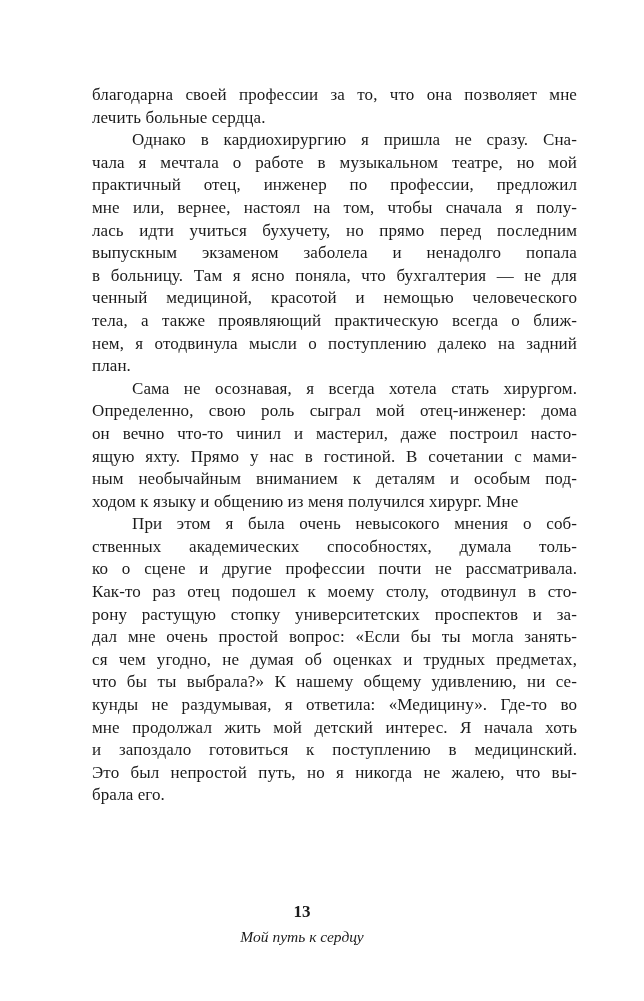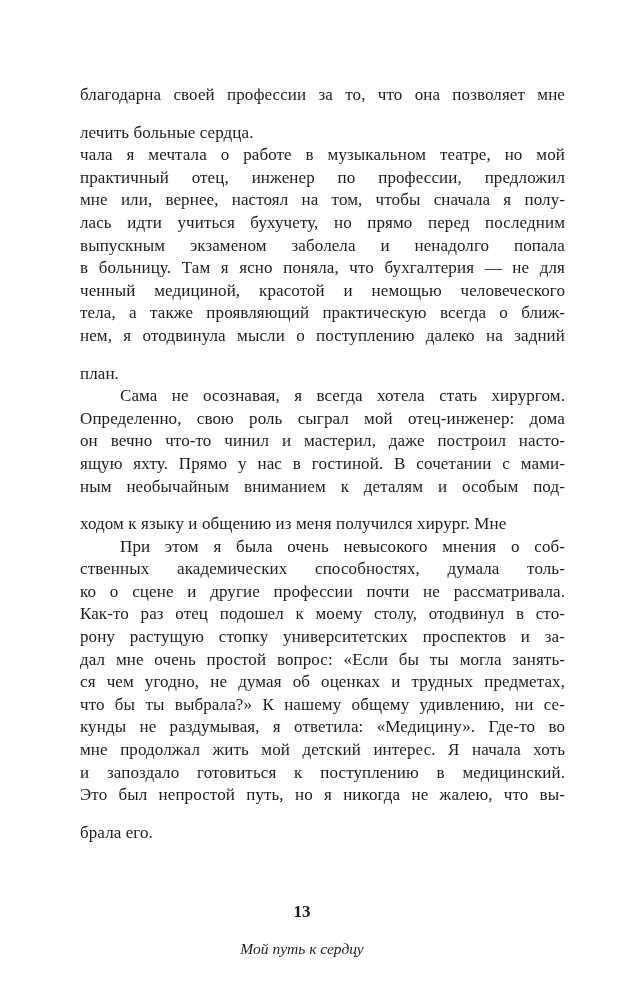--- a/index.html
+++ b/index.html
@@ -14,74 +14,74 @@
     color: var(--text-color, #1b1b1b);
     overflow: hidden;
   }
   .page {
     position: relative;
     width: 644px;
     height: 1001px;
   }
   .text-block {
     position: absolute;
-    left: 80px;
+    left: 92px;
     top: 84px;
     width: 485px;
     font-size: 17px;
     line-height: 22.6px;
     letter-spacing: 0.1px;
   }
   .paragraph {
     margin: 0;
   }
   .line {
     text-align: justify;
     text-align-last: justify;
     white-space: normal;
     height: 22.6px;
   }
   .line.indented {
     padding-left: 40px;
   }
   .line.para-end {
     text-align-last: left;
-    margin-top: 15px;
   }
   .footer {
     position: absolute;
     left: 0;
     top: 901px;
     width: 604px; 
     text-align: center;
   }
   .page-number {
     font-size: 17px;
     line-height: 22px;
     font-weight: 700;
   }
   .running-title {
     font-size: 15.5px;
     line-height: 19px;
     font-style: italic;
-    margin-top: 16px;
+    margin-top: 4px;
   }
 </style>
 </head>
 <body>
 
 <div class="page">
 
   <div class="text-block">
 
   <div class="paragraph">
         <div class="line">благодарна своей профессии за то, что она позволяет мне</div>
         <div class="line para-end">лечить больные сердца.</div>
       </div>
       <div class="paragraph">
+        <div class="line indented">Однако в кардиохирургию я пришла не сразу. Сна-</div>
         <div class="line">чала я мечтала о работе в музыкальном театре, но мой</div>
         <div class="line">практичный отец, инженер по профессии, предложил</div>
         <div class="line">мне или, вернее, настоял на том, чтобы сначала я полу-</div>
         <div class="line">лась идти учиться бухучету, но прямо перед последним</div>
         <div class="line">выпускным экзаменом заболела и ненадолго попала</div>
         <div class="line">в больницу. Там я ясно поняла, что бухгалтерия — не для</div>
         <div class="line">ченный медициной, красотой и немощью человеческого</div>
         <div class="line">тела, а также проявляющий практическую всегда о ближ-</div>
         <div class="line">нем, я отодвинула мысли о поступлению далеко на задний</div>
         <div class="line para-end">план.</div>

